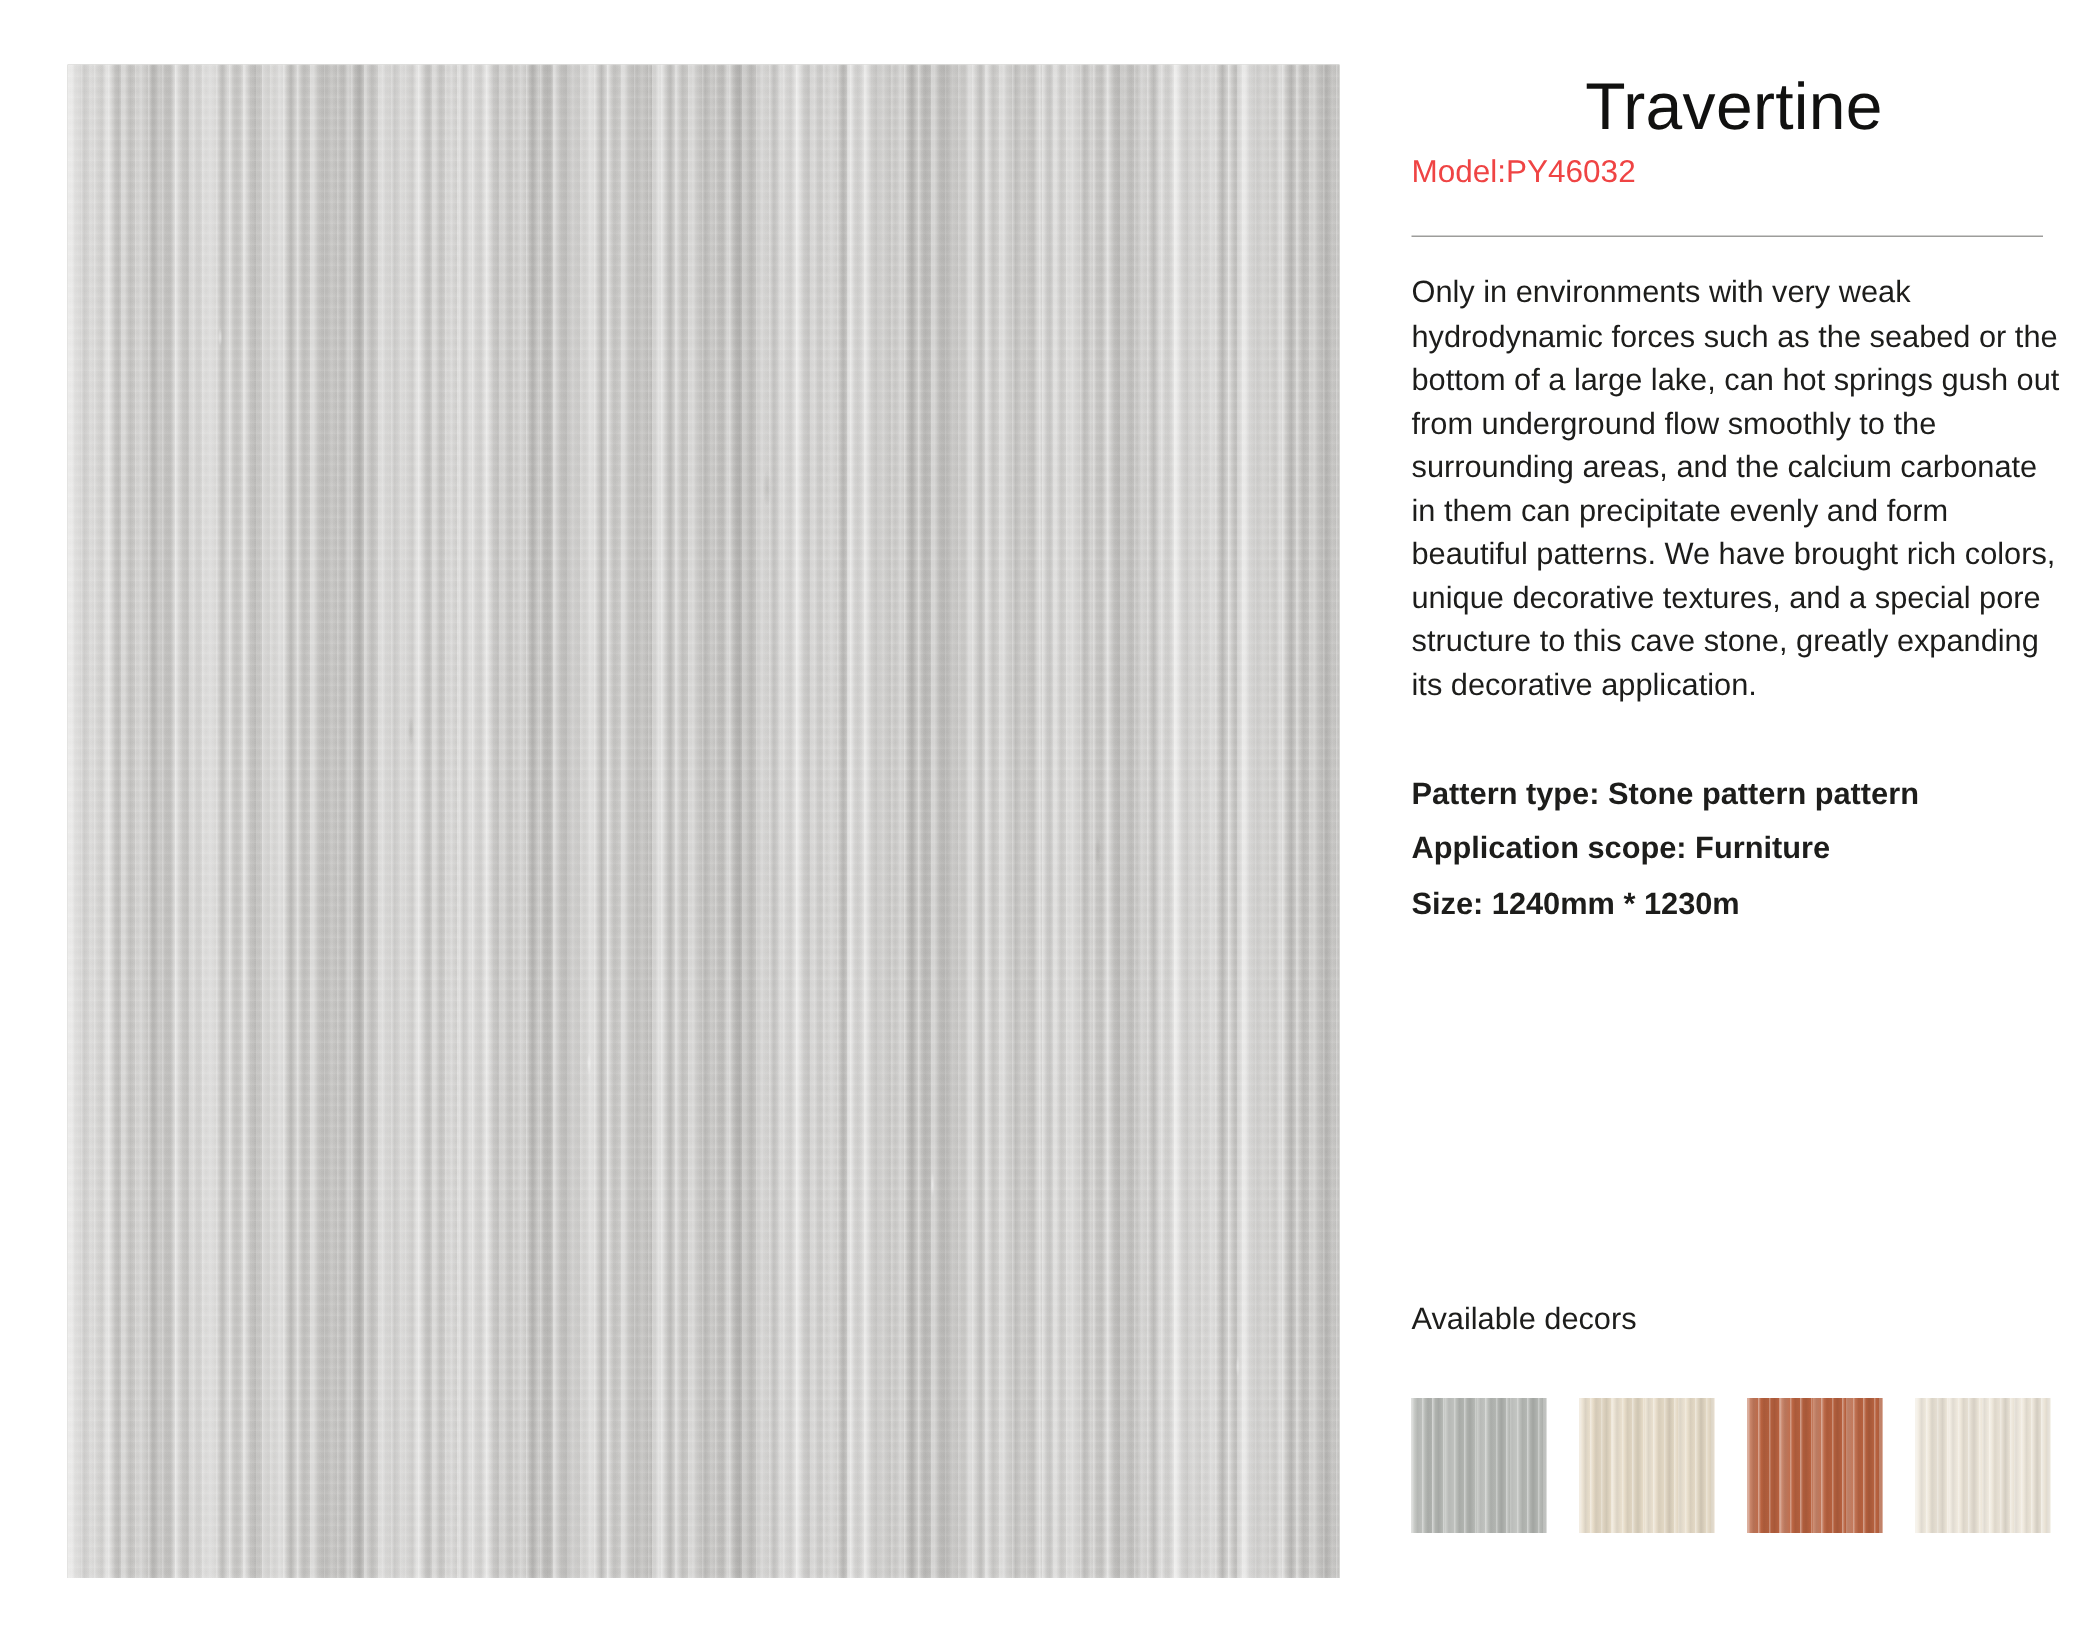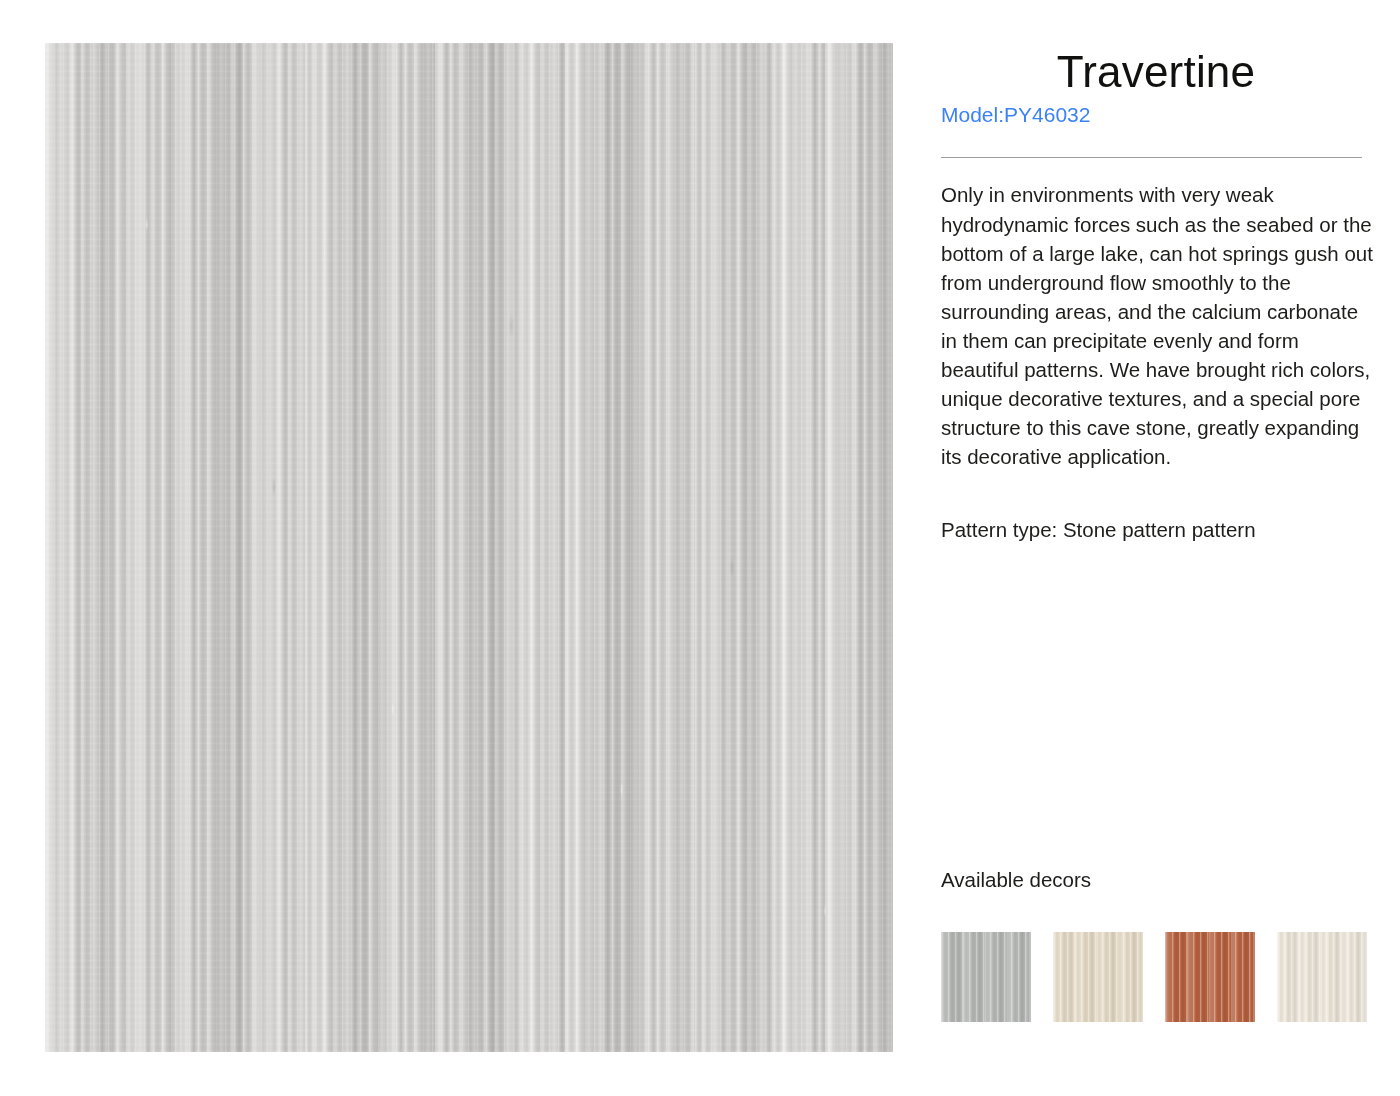--- a/index.html
+++ b/index.html
@@ -94,41 +94,42 @@
     font-weight: 400;
     letter-spacing: 0.2px;
     margin: 0 0 6px 0;
     color: #111110;
     text-align: center;
   }
   .model {
     font-size: 21px;
     line-height: 1.2;
     margin: 0;
-    color: #3b82f6;
+    color: #ef4444;
   }
   .rule {
     margin-top: 30px;
     border-top: 1px solid #9d9d9b;
     width: 421px;
   }
   .desc {
     margin-top: 22px;
     font-size: 20.5px;
     line-height: 1.42;
     color: #1d1d1b;
     width: 436px;
   }
   .specs {
     margin-top: 40px;
   }
   .spec-line {
     font-size: 20.5px;
     line-height: 1.78;
     color: #1d1d1b;
+    font-weight: bold;
   }
 
   .decors-heading {
     position: absolute;
     left: 941px;
     top: 868px;
     font-size: 20.5px;
     color: #1d1d1b;
     text-align: center;
   }
@@ -171,20 +172,22 @@
     <div class="swatch-grain"></div>
   </div>
 
   <div class="info">
     <h1 class="title">Travertine</h1>
     <p class="model">Model:PY46032</p>
     <div class="rule"></div>
     <p class="desc">Only in environments with very weak hydrodynamic forces such as the seabed or the bottom of a large lake, can hot springs gush out from underground flow smoothly to the surrounding areas, and the calcium carbonate in them can precipitate evenly and form beautiful patterns. We have brought rich colors, unique decorative textures, and a special pore structure to this cave stone, greatly expanding its decorative application.</p>
     <div class="specs">
       <div class="spec-line">Pattern type: Stone pattern pattern</div>
+      <div class="spec-line">Application scope: Furniture</div>
+      <div class="spec-line">Size: 1240mm * 1230m</div>
     </div>
   </div>
 
   <div class="decors-heading">Available decors</div>
 
   <div class="decor-row">
     <div class="decor" style="background-color: rgb(183, 186, 182);">
       <div class="fibers"></div>
     </div>
     <div class="decor" style="background-color: rgb(231, 220, 200);">

